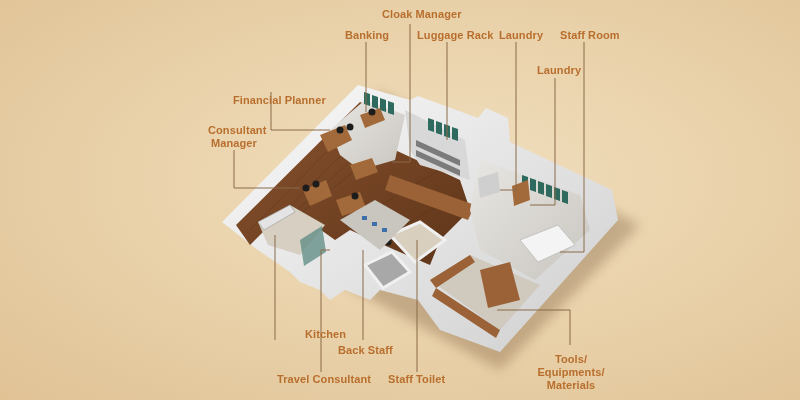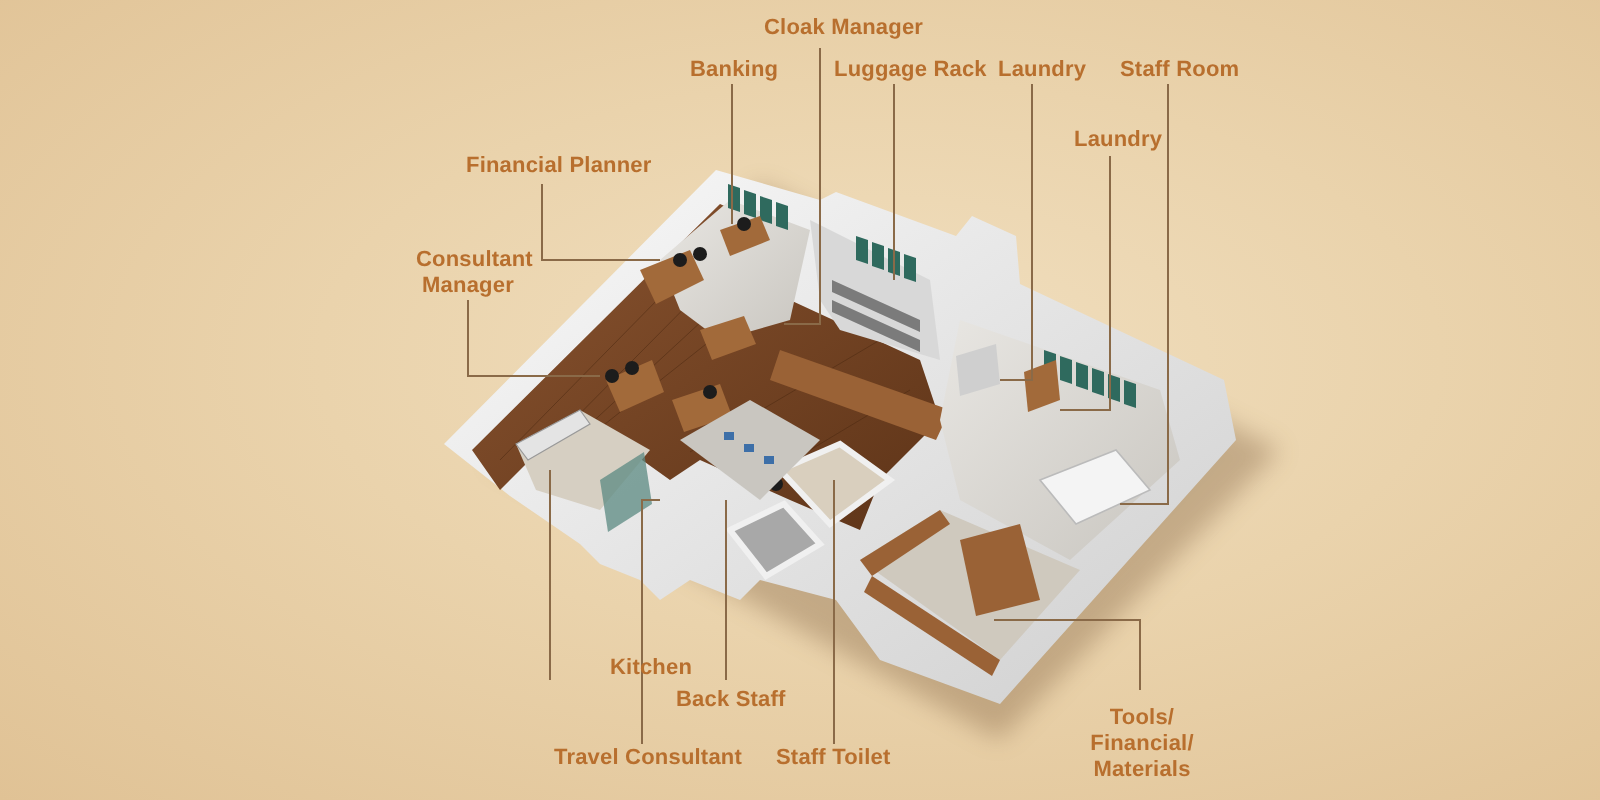--- a/index.html
+++ b/index.html
@@ -155,30 +155,30 @@
       <polyline points="570,345 570,310 497,310"></polyline>
     </g>
   </svg>
 
   <div class="label" style="left:382px; top:8px;">Cloak Manager</div>
   <div class="label" style="left:345px; top:29px;">Banking</div>
   <div class="label" style="left:417px; top:29px;">Luggage Rack</div>
   <div class="label" style="left:499px; top:29px;">Laundry</div>
   <div class="label" style="left:560px; top:29px;">Staff Room</div>
   <div class="label" style="left:537px; top:64px;">Laundry</div>
-  <div class="label" style="left:233px; top:77px;text-align:right;">Financial Planner</div>
+  <div class="label" style="left:233px; top:94px;text-align:right;">Financial Planner</div>
 
   <div class="label center" style="left:208px; top:124px; width:52px;">
     <div>Consultant</div>
     <div>Manager</div>
   </div>
 
   <div class="label" style="left:257px; top:328px;margin-left:48px;">Kitchen</div>
   <div class="label" style="left:338px; top:344px;">Back Staff</div>
   <div class="label" style="left:277px; top:373px;">Travel Consultant</div>
   <div class="label" style="left:388px; top:373px;">Staff Toilet</div>
 
   <div class="label center" style="left:536px; top:353px; width:70px;">
     <div>Tools/</div>
-    <div>Financial/</div>
+    <div>Equipments/</div>
     <div>Materials</div>
   </div>
 </div>
 
 </body></html>

